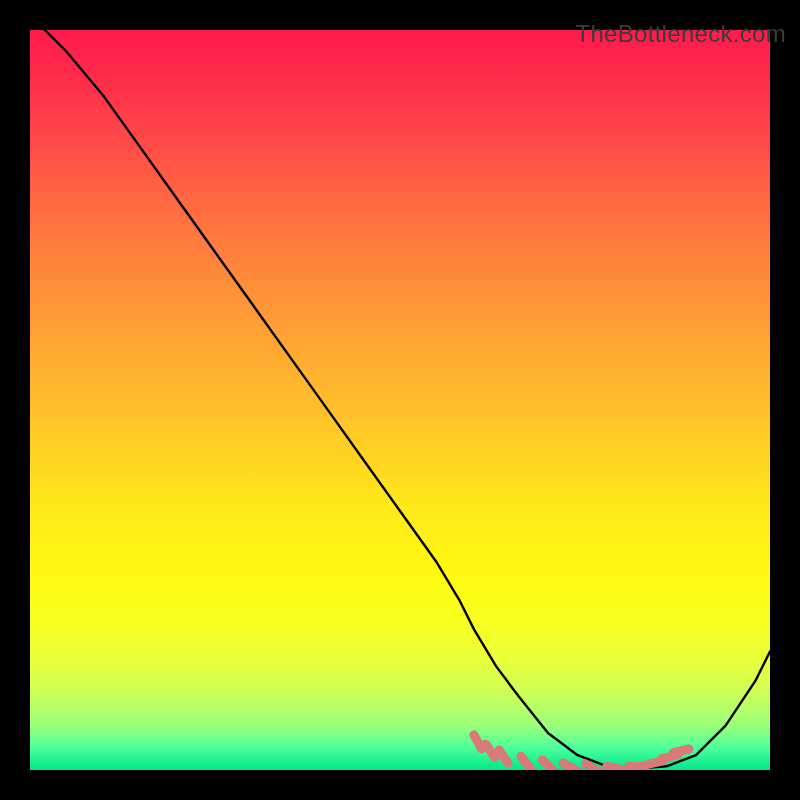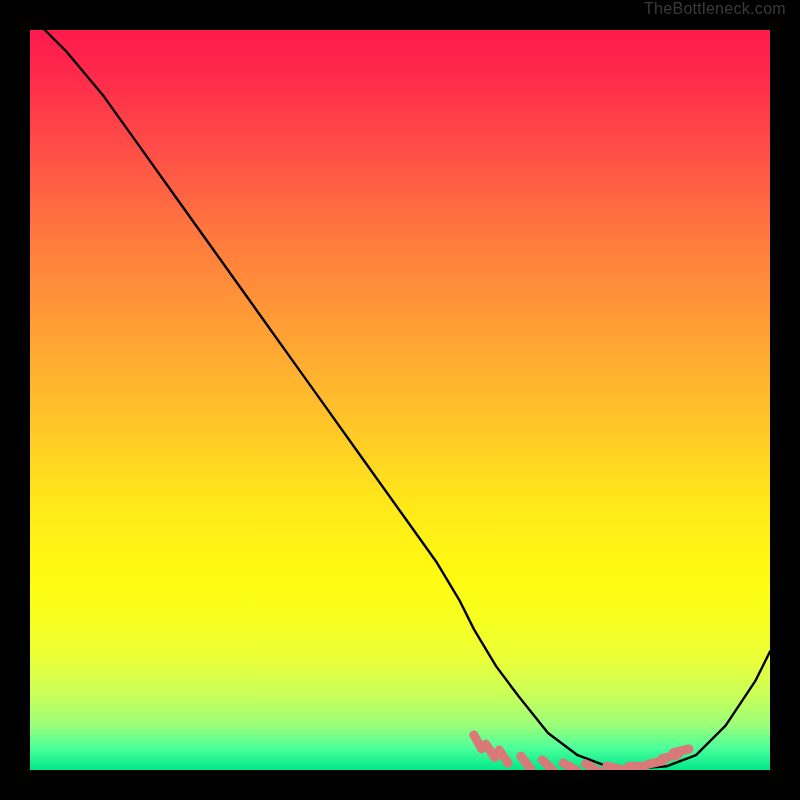--- a/index.html
+++ b/index.html
@@ -6,24 +6,24 @@
   body {
     width: 800px;
     height: 800px;
     background: #000;
     position: relative;
     font-family: Arial, Helvetica, sans-serif;
     overflow: hidden;
   }
   .watermark {
     position: absolute;
-    top: 0;
+    top: 20px;
     right: 14px;
     color: #3b3b3b;
-    font-size: 16px;
+    font-size: 24px;
     font-weight: 500;
     letter-spacing: 0.3px;
     z-index: 10;
     margin-left: 6px;
   }
   .plot-area {
     position: absolute;
     left: 30px;
     top: 30px;
     width: 740px;

